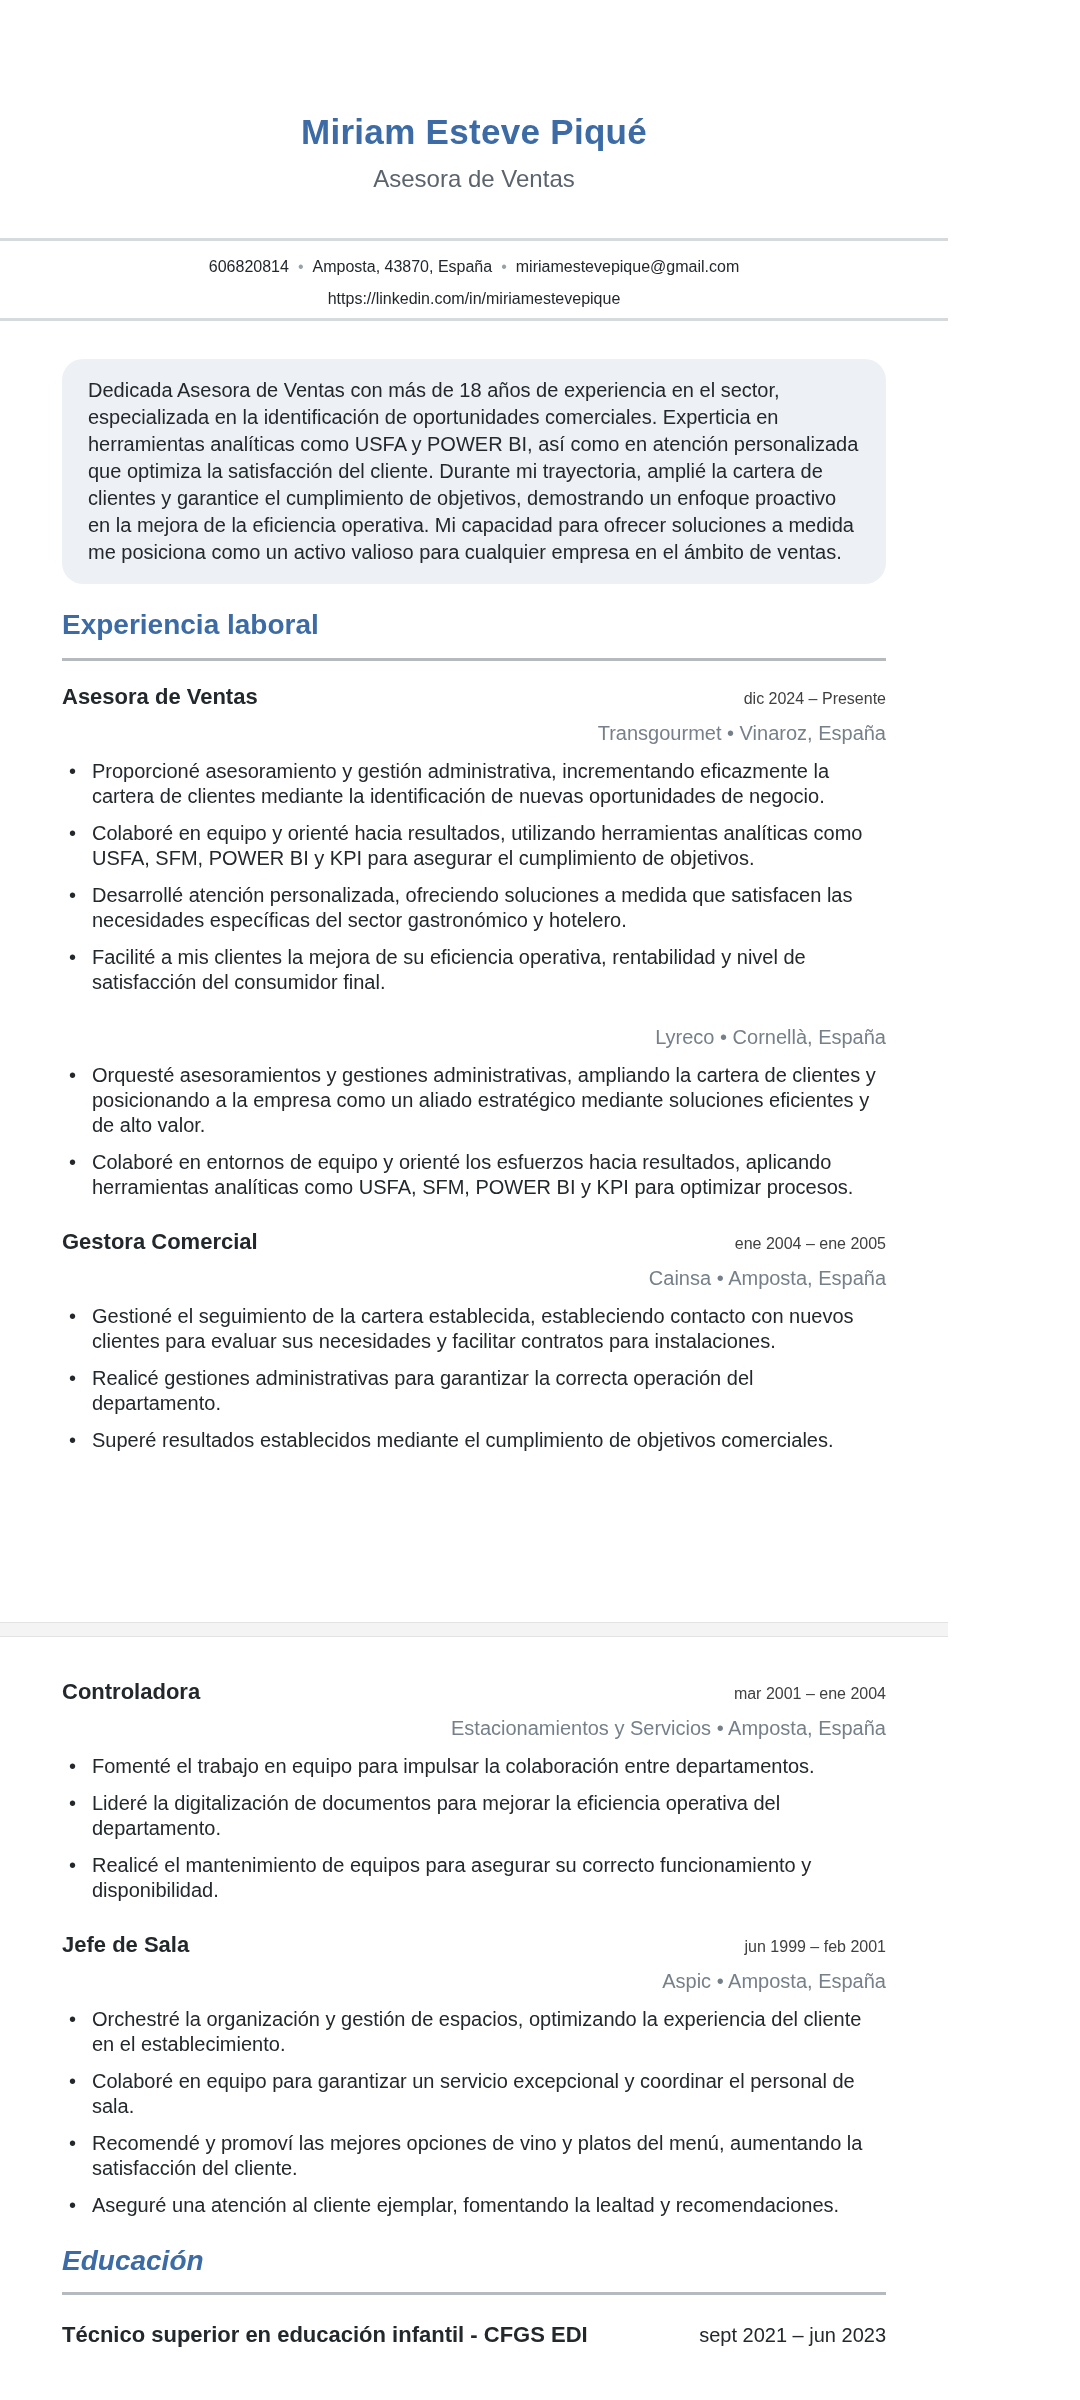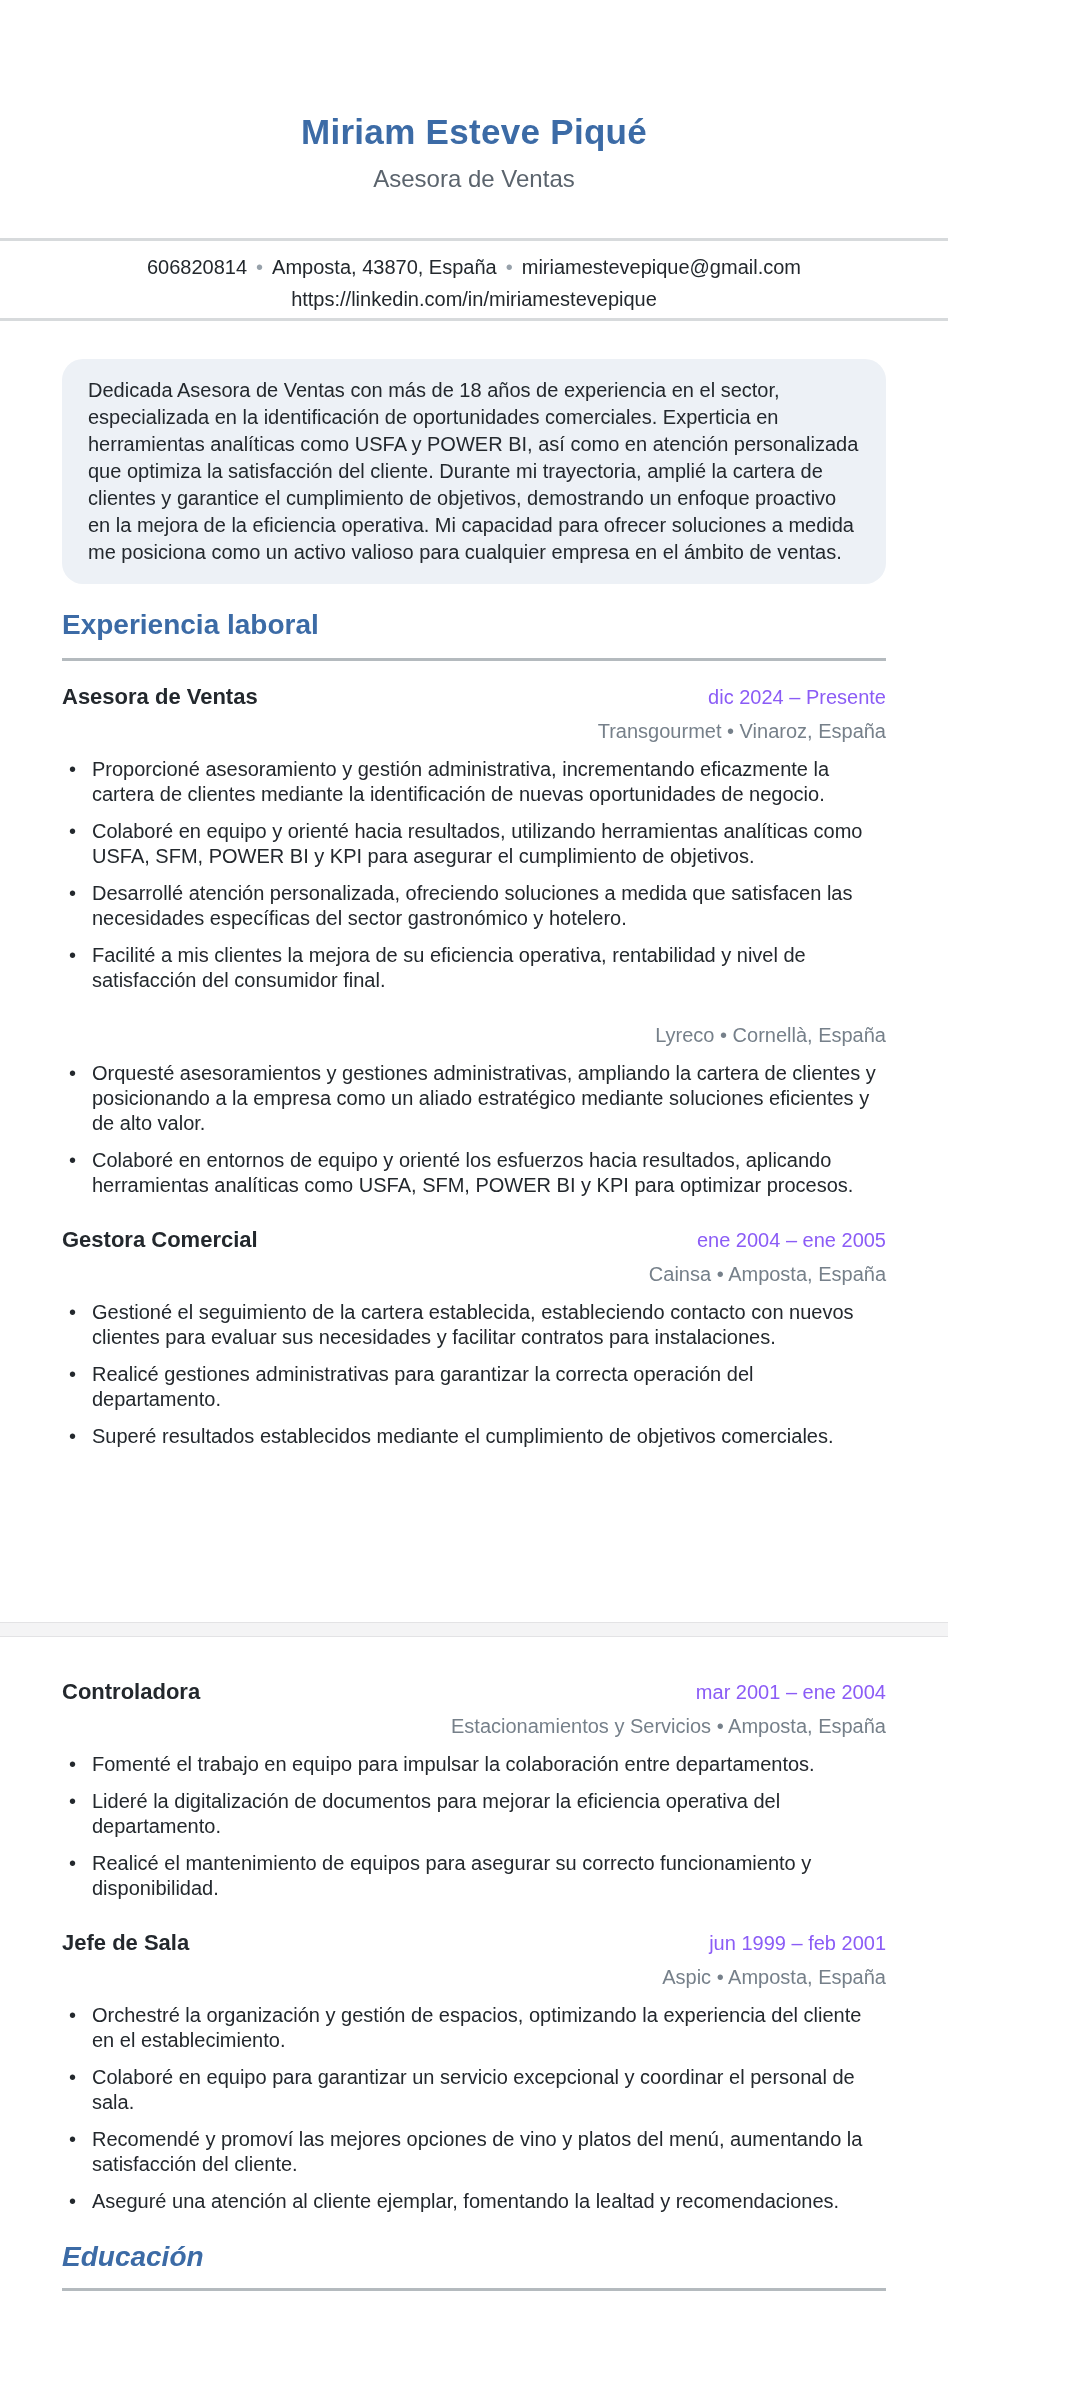--- a/index.html
+++ b/index.html
@@ -28,21 +28,21 @@
     font-size: 24px; line-height: 30px;
     color: #5b646d;
   }
   .rule-full {
     border: none; border-top: 3px solid #d7dadc;
     margin: 44px 0 0 0;
   }
   .contact {
     padding-top: 10px;
     text-align: center;
-    font-size: 20px; line-height: 32px;
+    font-size: 16px; line-height: 32px;
     color: #23282d;
   }
   .contact .dot { color: #97a1aa; padding: 0 9px; }
   .contact-link-row { display: block; }
   .rule-full.thin { margin-top: 3px; }
 
   
   .content { padding: 0 62px; }
 
   
@@ -67,21 +67,21 @@
     margin: 16px 0 0 0;
   }
   .section-heading.edu { margin-top: 26px; font-style: italic; }
   .rule-section.edu { margin-top: 14px; }
 
   
   .job { margin-top: 22px; }
   .job + .job { margin-top: 28px; }
   .job-head { display: flex; justify-content: space-between; align-items: baseline; }
   .job-title { font-size: 22px; line-height: 28px; font-weight: bold; color: #23282d; }
-  .job-dates { font-size: 20px; line-height: 28px; color: #8b5cf6; white-space: nowrap; }
+  .job-dates { font-size: 16px; line-height: 28px; color: #404040; white-space: nowrap; }
   .job-company { margin-top: 6px; font-size: 20px; line-height: 28px; color: #76808a; text-align: right; }
   .bullets { margin: 12px 0 0 0; padding: 0; list-style: none; }
   .bullets li {
     position: relative;
     padding-left: 30px;
     font-size: 20px; line-height: 25px;
     margin-top: 12px;
     color: #23282d;
   }
   .bullets li::before {
@@ -201,16 +201,20 @@
         <li>Orchestré la organización y gestión de espacios, optimizando la experiencia del cliente en el establecimiento.</li>
         <li>Colaboré en equipo para garantizar un servicio excepcional y coordinar el personal de sala.</li>
         <li>Recomendé y promoví las mejores opciones de vino y platos del menú, aumentando la satisfacción del cliente.</li>
         <li>Aseguré una atención al cliente ejemplar, fomentando la lealtad y recomendaciones.</li>
       </ul>
     </div>
 
     <div class="section-heading edu">Educación</div>
     <hr class="rule-section edu">
 
+    <div class="edu-entry">
+      <span class="edu-title">Técnico superior en educación infantil - CFGS EDI</span>
+      <span class="edu-dates">sept 2021 – jun 2023</span>
+    </div>
 
   </div>
 
 </div>
 
 </body></html>

